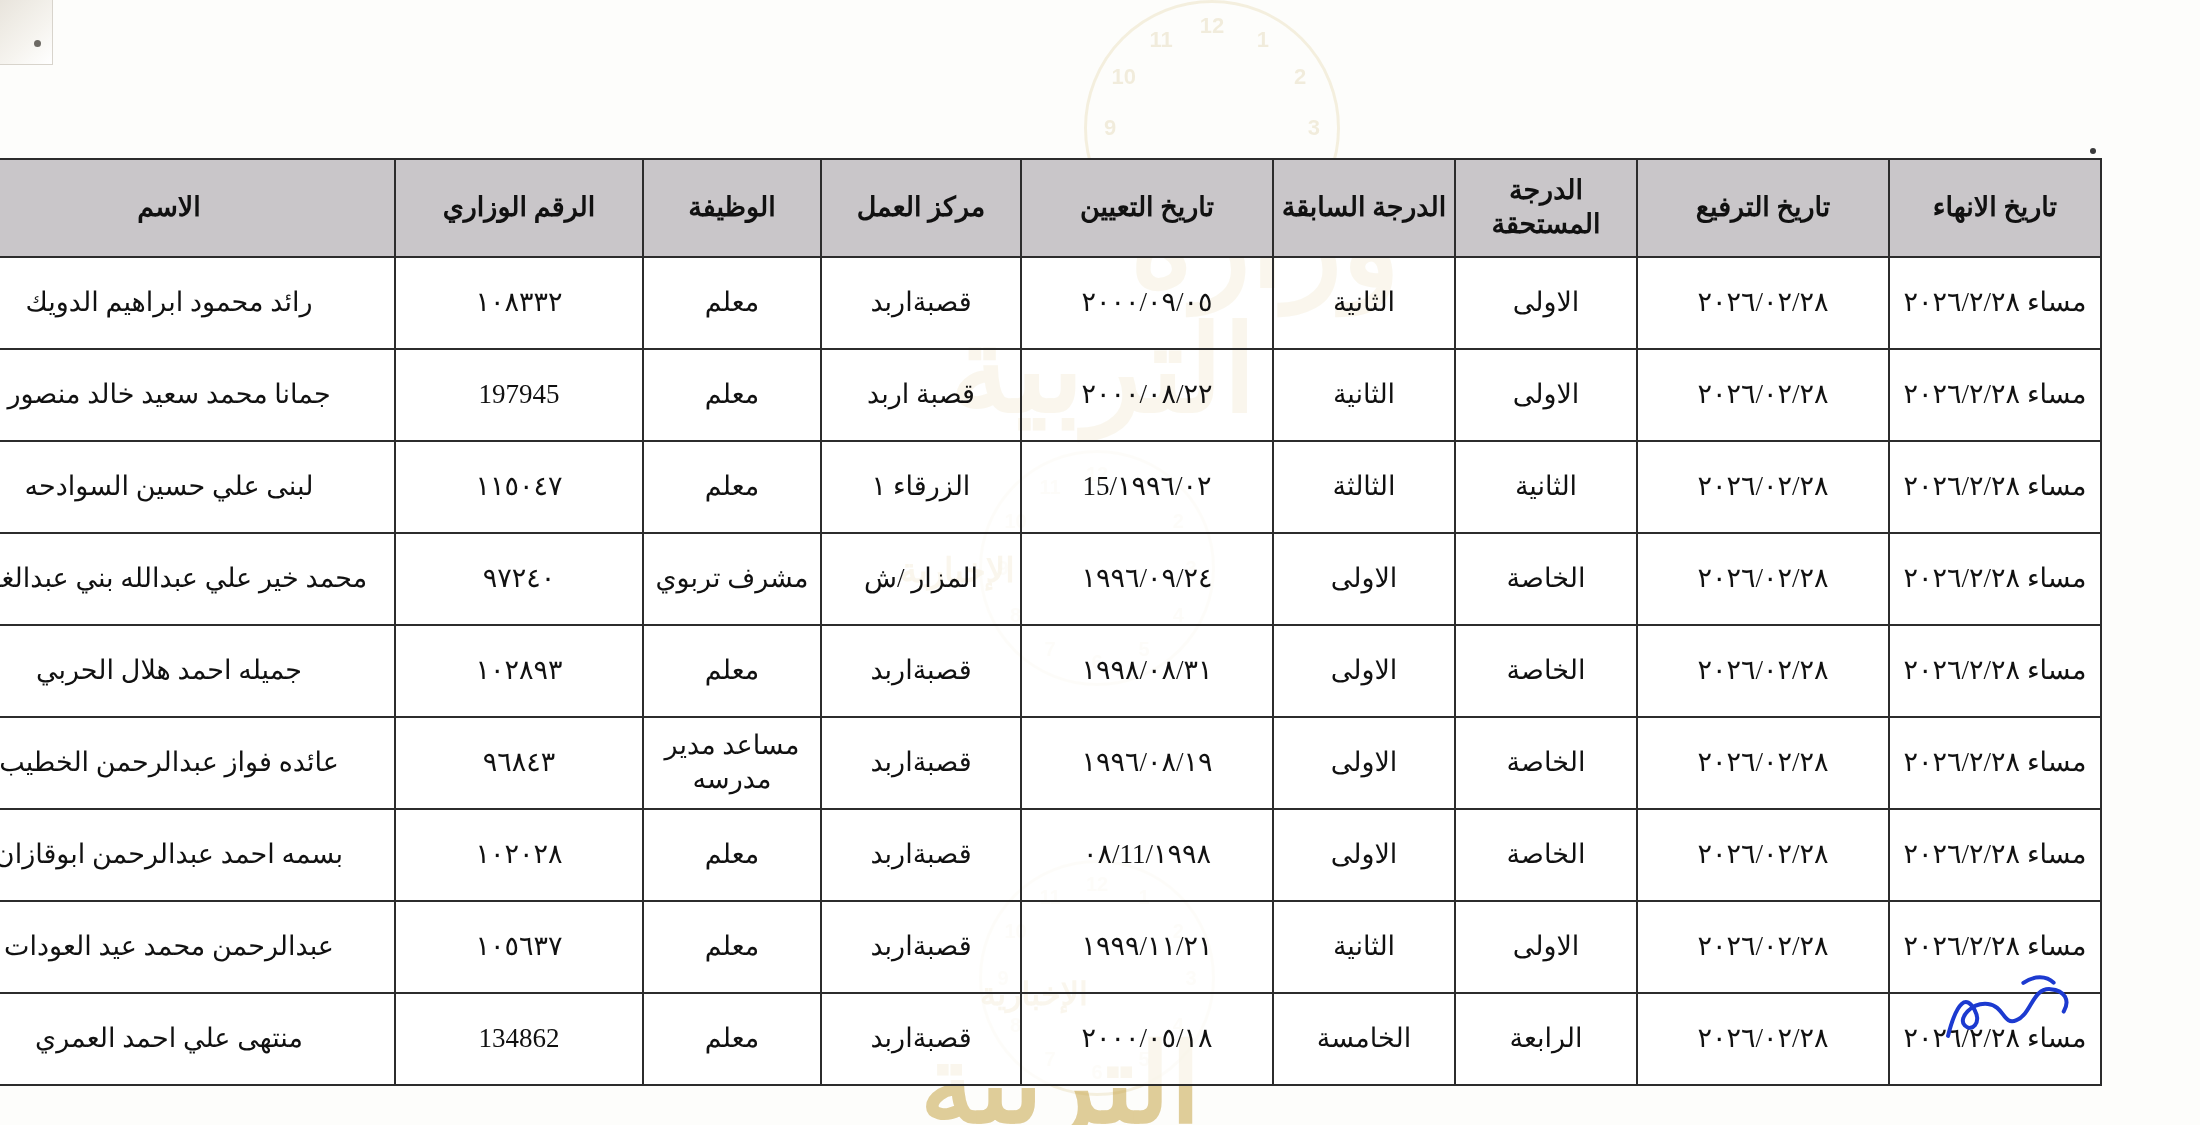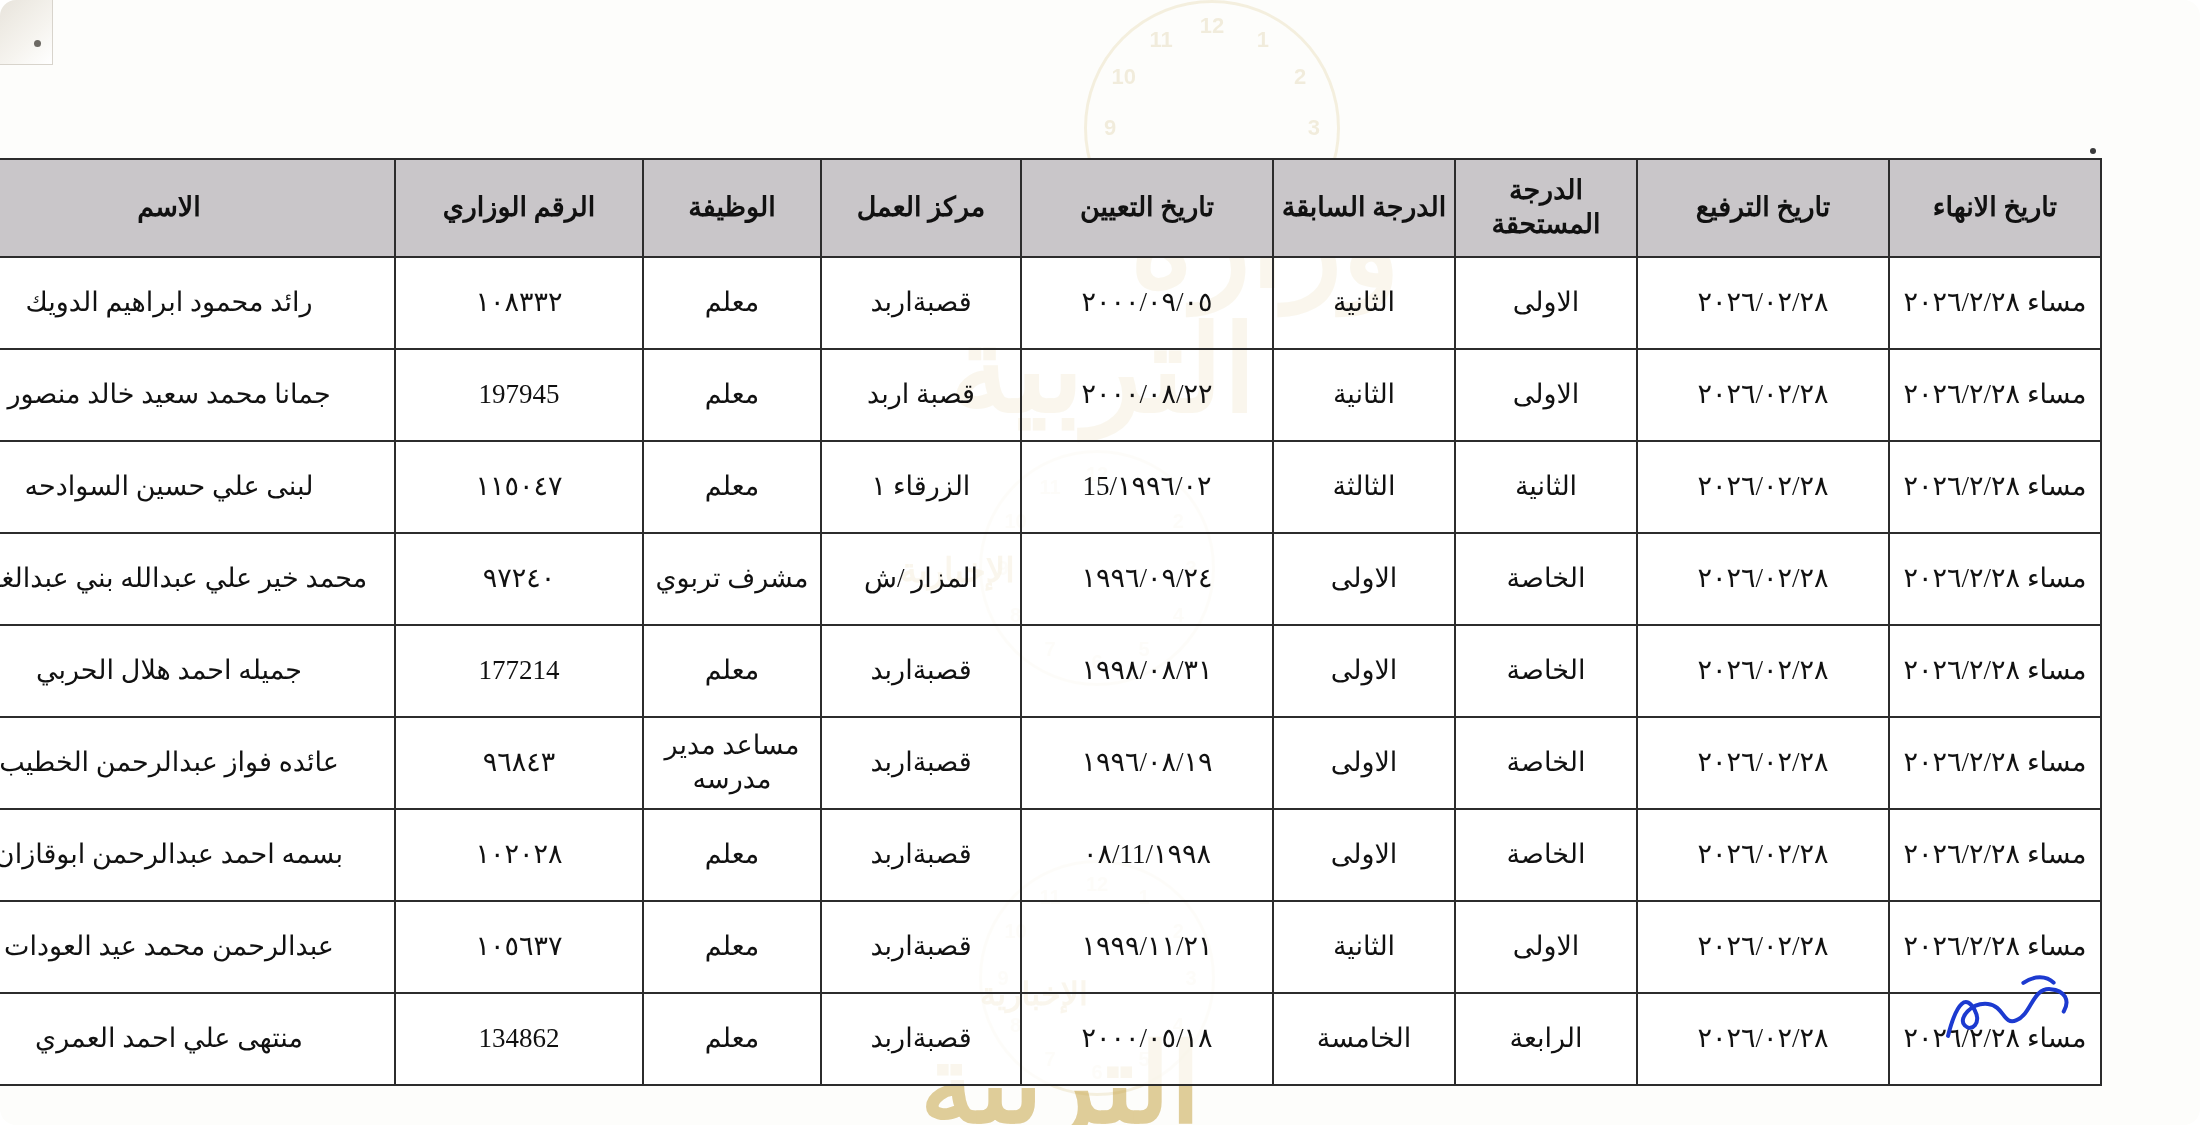--- a/index.html
+++ b/index.html
@@ -14,21 +14,20 @@
     font-family: "Liberation Serif", "DejaVu Serif", serif;
     position: relative;
   }
 
   
   .page {
     position: absolute;
     inset: 0;
     background: #fdfdfb;
     overflow: hidden;
-    border-radius: 16px;
   }
   .corner-fold {
     position: absolute;
     top: 0;
     left: 0;
     width: 52px;
     height: 64px;
     background: linear-gradient(135deg, #e8e4dc 0%, #f6f4ef 60%, #ffffff 100%);
     border-right: 1px solid #d8d4cc;
     border-bottom: 1px solid #d8d4cc;
@@ -278,21 +277,21 @@
             <td class="cell-name">محمد خير علي عبدالله بني عبدالغني</td>
           </tr>
           <tr>
             <td class="cell-small">مساء ٢٠٢٦/٢/٢٨</td>
             <td class="cell-small">٢٠٢٦/٠٢/٢٨</td>
             <td>الخاصة</td>
             <td>الاولى</td>
             <td class="cell-small">١٩٩٨/٠٨/٣١</td>
             <td>قصبةاربد</td>
             <td>معلم</td>
-            <td>177214</td>
+            <td>١٠٢٨٩٣</td>
             <td class="cell-name">جميله احمد هلال الحربي</td>
           </tr>
           <tr>
             <td class="cell-small">مساء ٢٠٢٦/٢/٢٨</td>
             <td class="cell-small">٢٠٢٦/٠٢/٢٨</td>
             <td>الخاصة</td>
             <td>الاولى</td>
             <td class="cell-small">١٩٩٦/٠٨/١٩</td>
             <td>قصبةاربد</td>
             <td>مساعد مدير مدرسه</td>

